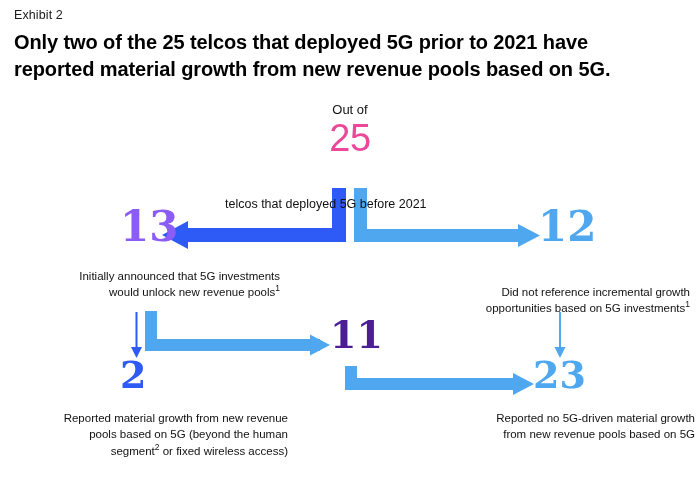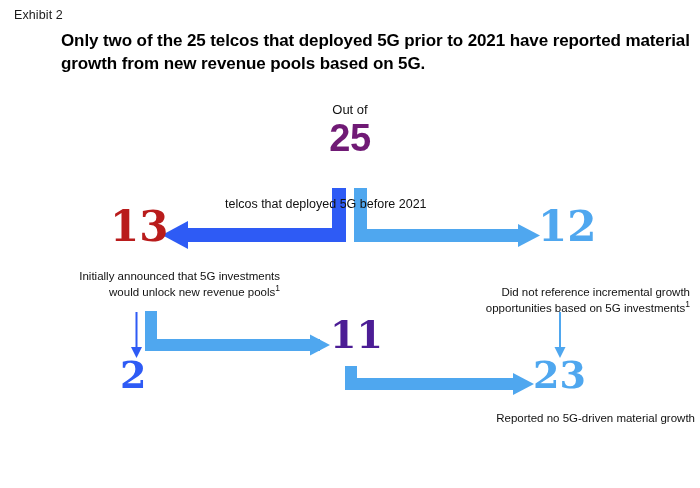--- a/index.html
+++ b/index.html
@@ -28,47 +28,46 @@
     font-size: 12.5px;
     font-weight: 400;
     color: #1a1a1a;
     letter-spacing: 0.1px;
   }
   .headline {
     position: absolute;
     left: 14px;
     top: 29px;
     width: 640px;
-    font-size: 17px;
+    font-size: 20px;
     font-weight: 700;
     line-height: 1.36;
     color: #000000;
     letter-spacing: -0.1px;
-    margin-left: 47px;
   }
 
   
   .out-of {
     position: absolute;
     left: 290px;
     top: 102px;
     width: 120px;
     text-align: center;
     font-size: 13px;
     color: #111111;
   }
   .big-25 {
     position: absolute;
     left: 290px;
     top: 119px;
     width: 120px;
     text-align: center;
     font-size: 38px;
-    font-weight: 700;
-    color: #701a75;
+    font-weight: 400;
+    color: #ec4899;
     line-height: 1;
     letter-spacing: -0.5px;
   }
   .sub-25 {
     position: absolute;
     left: 225px;
     top: 165px;
     width: 250px;
     font-size: 12.5px;
     color: #111111;
@@ -77,23 +76,23 @@
 
   
   .num {
     position: absolute;
     font-family: "DejaVu Serif", serif;
     font-weight: 700;
     line-height: 1;
     white-space: nowrap;
   }
   .num-13 {
-    left: 110px; top: 206px;
+    left: 120px; top: 206px;
     font-size: 42px;
-    color: #b91c1c;
+    color: #8b5cf6;
   }
   .num-12 {
     left: 538px; top: 206px;
     font-size: 42px;
     color: #4FA7EF;
   }
   .num-11 {
     left: 330px; top: 316px;
     font-size: 38px;
     color: #4c1d95;
@@ -190,18 +189,24 @@
   <div class="cap cap-13">
     <span>Initially announced that 5G investments</span><br>
     <span>would unlock new revenue pools</span><sup>1</sup>
   </div>
 
   <div class="cap cap-12">
     <span>Did not reference incremental growth</span><br>
     <span>opportunities based on 5G investments</span><sup>1</sup>
   </div>
 
+  <div class="cap cap-2">
+    <span>Reported material growth from new revenue</span><br>
+    <span>pools based on 5G (beyond the human</span><br>
+    <span>segment</span><sup>2</sup><span> or fixed wireless access)</span>
+  </div>
 
   <div class="cap cap-23">
     <span>Reported no 5G-driven material growth</span><br>
+    <span>from new revenue pools based on 5G</span>
   </div>
 
 </div>
 
 </body></html>

